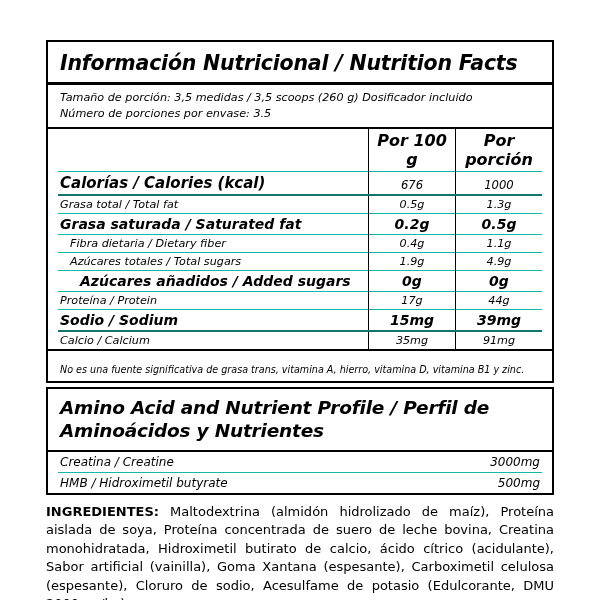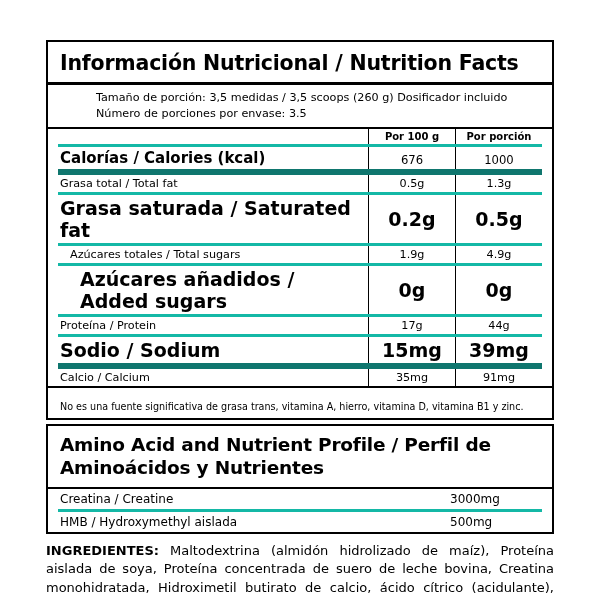--- a/index.html
+++ b/index.html
@@ -18,20 +18,21 @@
     position: relative;
     width: 600px;
     height: 600px;
     box-sizing: border-box;
     padding: 40px 46px 0 46px;
   }
   .panel {
     border: 2px solid #000;
     box-sizing: border-box;
     width: 100%;
+    font-style: italic;
   }
   .panel-pad {
     padding: 0 10px;
   }
   .title {
     font-size: 20.5px;
     font-weight: bold;
     letter-spacing: -0.2px;
     padding: 10px 2px 7px 2px;
     line-height: 1.1;
@@ -39,64 +40,63 @@
   .rule-thick {
     border-top: 3px solid #000;
   }
   .rule-med {
     border-top: 2px solid #000;
   }
   .serving {
     font-size: 11.2px;
     line-height: 1.45;
     padding: 5px 2px 5px 2px;
-    margin-left: 36px;
   }
   table.nf {
     width: 100%;
     border-collapse: collapse;
     font-size: 11.2px;
   }
   table.nf td {
     padding: 2px 2px;
     vertical-align: middle;
   }
   td.colname {
     text-align: left;
   }
   td.v1, td.v2 {
     text-align: center;
     width: 82px;
     border-left: 1px solid #000;
   }
   .hdr td {
-    font-size: 10px;
+    font-size: 16px;
     font-weight: bold;
     padding-bottom: 1px;
     padding-top: 2px;
   }
   .calrow td {
     font-size: 15px;
     font-weight: bold;
     padding-top: 2px;
     padding-bottom: 2px;
   }
   .calrow td.v1, .calrow td.v2 {
     font-size: 11.6px;
     font-weight: normal;
     vertical-align: bottom;
   }
   .big td {
-    font-size: 19px;
+    font-size: 14px;
     font-weight: bold;
   }
   .indent1 { padding-left: 12px !important; }
   .indent2 { padding-left: 22px !important; }
-  .row-top-thin td { border-top: 3px solid #14b8a6; }
-  .row-top-med td { border-top: 6px solid #0f766e; margin-left: 16px; }
+  .row-top-thin td { border-top: 1px solid #14b8a6; }
+  .row-top-med td { border-top: 2px solid #0f766e; margin-left: 16px; }
   .footnote {
     font-size: 9.6px;
     padding: 13px 2px 5px 2px;
     line-height: 1.3;
   }
   .section-title {
     font-size: 18.5px;
     font-weight: bold;
     line-height: 1.2;
     padding: 8px 2px 8px 2px;
@@ -104,20 +104,21 @@
   }
   table.aa {
     width: 100%;
     border-collapse: collapse;
     font-size: 12px;
   }
   table.aa td {
     padding: 3px 2px;
   }
   table.aa td.aval {
+    text-align: right;
     width: 90px;
   }
   .ingredients {
     font-size: 13px;
     line-height: 1.42;
     text-align: justify;
     padding: 8px 0 0 0;
   }
   .ing-label {
     font-weight: bold;
@@ -160,20 +161,25 @@
           <td class="colname">Grasa total / Total fat</td>
           <td class="v1">0.5g</td>
           <td class="v2">1.3g</td>
         </tr>
         <tr class="big row-top-thin">
           <td class="colname">Grasa saturada / Saturated fat</td>
           <td class="v1">0.2g</td>
           <td class="v2">0.5g</td>
         </tr>
         <tr class="row-top-thin">
+          <td class="colname indent1">Fibra dietaria / Dietary fiber</td>
+          <td class="v1">0.4g</td>
+          <td class="v2">1.1g</td>
+        </tr>
+        <tr class="row-top-thin">
           <td class="colname indent1">Azúcares totales / Total sugars</td>
           <td class="v1">1.9g</td>
           <td class="v2">4.9g</td>
         </tr>
         <tr class="big row-top-thin">
           <td class="colname indent2">Azúcares añadidos / Added sugars</td>
           <td class="v1">0g</td>
           <td class="v2">0g</td>
         </tr>
         <tr class="row-top-thin">
@@ -209,21 +215,21 @@
     </div>
     <div class="rule-med"></div>
     <div class="panel-pad">
       <table class="aa">
         <tbody>
             <tr>
           <td>Creatina / Creatine</td>
           <td class="aval">3000mg</td>
         </tr>
         <tr class="row-top-thin">
-          <td>HMB / Hydroxymethyl aislada</td>
+          <td>HMB / Hidroximetil butyrate</td>
           <td class="aval">500mg</td>
         </tr>
       </tbody>
         </table>
     </div>
   </div>
 
   <div class="ingredients"><span class="ing-label">INGREDIENTES:</span><span> Maltodextrina (almidón hidrolizado de maíz), Proteína aislada de soya, Proteína concentrada de suero de leche bovina, Creatina monohidratada, Hidroximetil butirato de calcio, ácido cítrico (acidulante), Sabor artificial (vainilla), Goma Xantana (espesante), Carboximetil celulosa (espesante), Cloruro de sodio, Acesulfame de potasio (Edulcorante, DMU 2000mg/kg).</span></div>
 
 </div>

